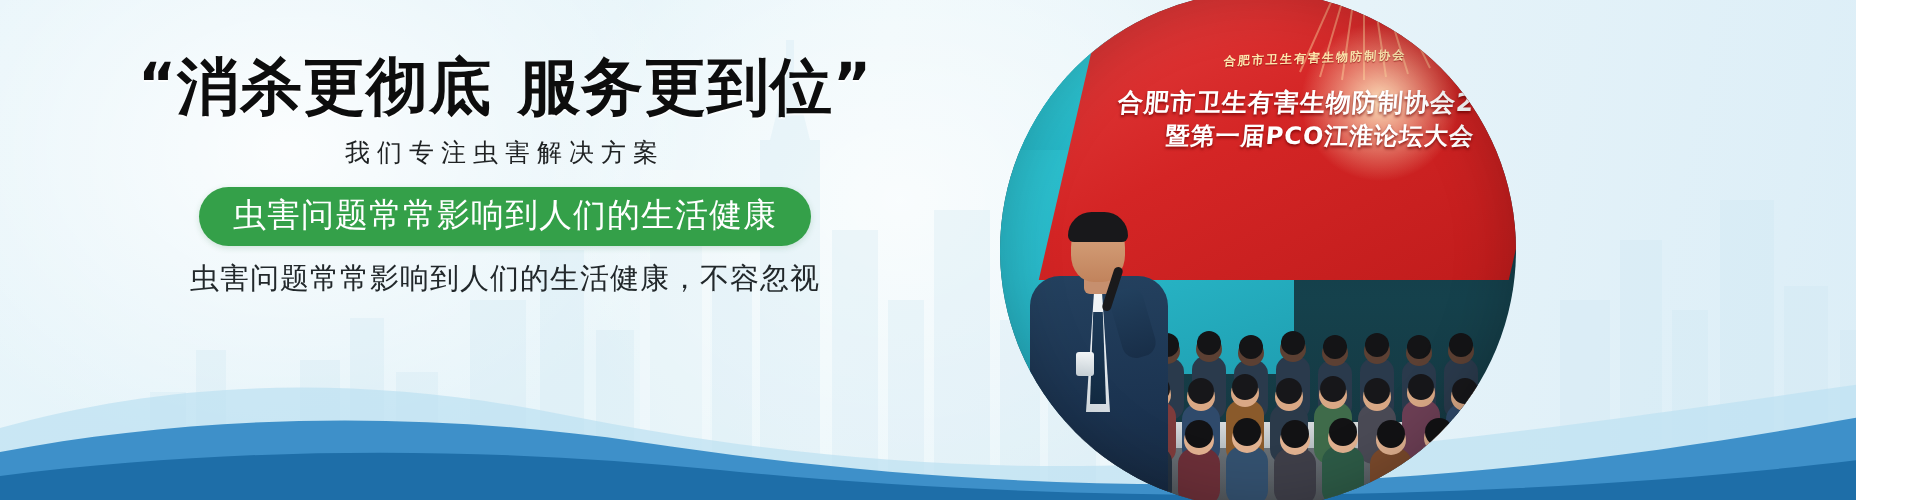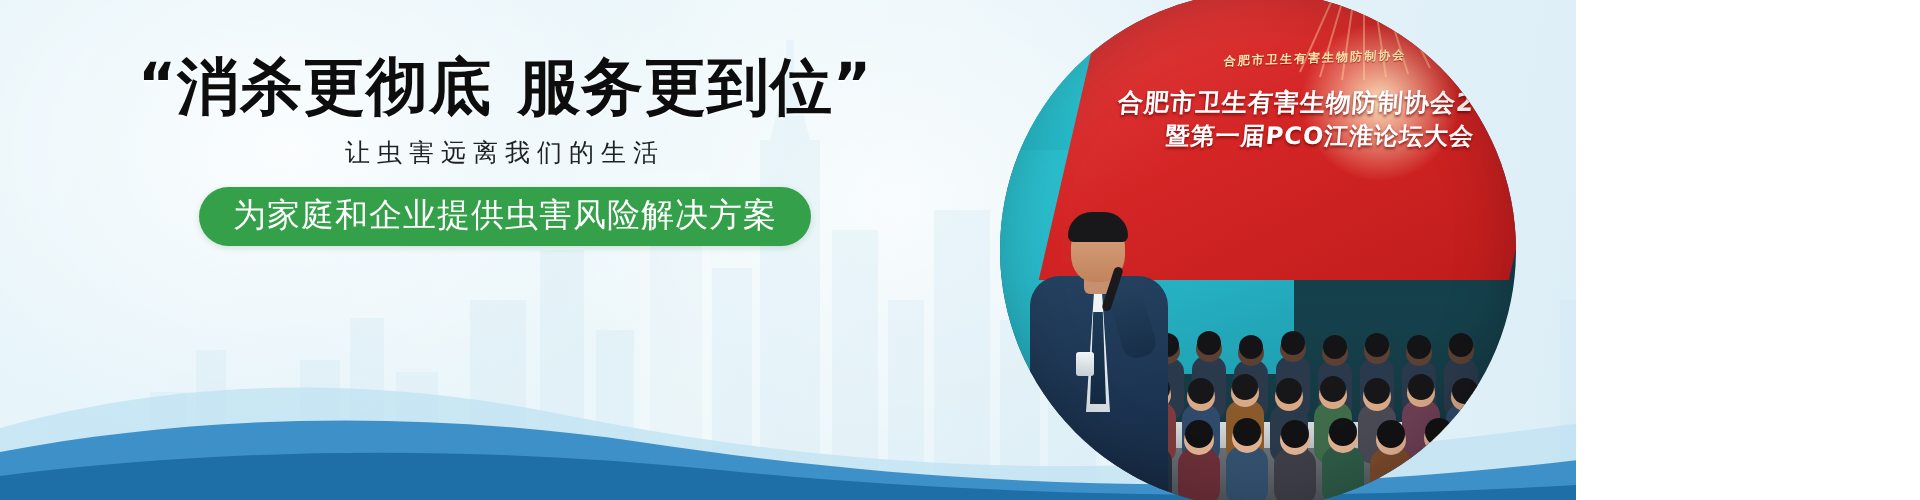--- a/index.html
+++ b/index.html
@@ -3,21 +3,21 @@
 <meta charset="utf-8">
 <style>
   html,body{margin:0;padding:0;}
   body{
     width:1920px;height:500px;overflow:hidden;
     font-family:"Liberation Sans","DejaVu Sans",sans-serif;
   }
 
   
   .banner{
-    position:relative;width:1576px;height:500px;overflow:hidden;
+    position:relative;width:1856px;height:500px;overflow:hidden;
     background:linear-gradient(100deg,#e8f5fa 0%,#e4f3f9 22%,#eef8fb 46%,#e6f3f9 70%,#dceef7 100%);
   }
 
   
   .glow-tl{
     position:absolute;left:-160px;top:-200px;width:900px;height:700px;
     background:radial-gradient(ellipse at center,rgba(255,255,255,.85) 0%,rgba(255,255,255,0) 65%);
     pointer-events:none;
   }
   .glow-mid{
@@ -240,25 +240,26 @@
   <svg class="waves" viewBox="0 0 1920 190" preserveAspectRatio="none">
     <path d="M0,118 C170,70 360,64 560,104 C760,144 980,168 1230,150 C1480,132 1700,96 1920,66 L1920,190 L0,190 Z" fill="#bfe2f2" opacity="0.75"></path>
     <path d="M0,142 C200,104 420,100 640,132 C880,168 1120,184 1380,168 C1600,154 1780,122 1920,96 L1920,190 L0,190 Z" fill="#2f86c4" opacity="0.9"></path>
     <path d="M0,166 C240,136 480,136 720,160 C960,184 1240,192 1520,178 C1680,170 1820,156 1920,142 L1920,190 L0,190 Z" fill="#1e6ea8"></path>
   </svg>
 
   <div class="copy">
 
     <div class="headline"><span class="qm">“</span><span>消杀更彻底</span><span class="gap"></span><span>服务更到位</span><span class="qm">”</span></div>
 
-    <div class="subline">让虫害远离我们的生活</div>
-
-
-    <div class="pill">为家庭和企业提供虫害风险解决方案</div>
-
+    <div class="subline">我们专注虫害解决方案</div>
+
+
+    <div class="pill">虫害问题常常影响到人们的生活健康</div>
+
+    <div class="footline">虫害问题常常影响到人们的生活健康，不容忽视</div>
   </div>
 
   <div class="photo-wrap">
     <div class="photo-circle">
 
       <div class="ph-layer ph-bg"></div>
       <div class="ph-teal"></div>
       <div class="ph-teal2"></div>
 
       <div class="ph-red"></div>

